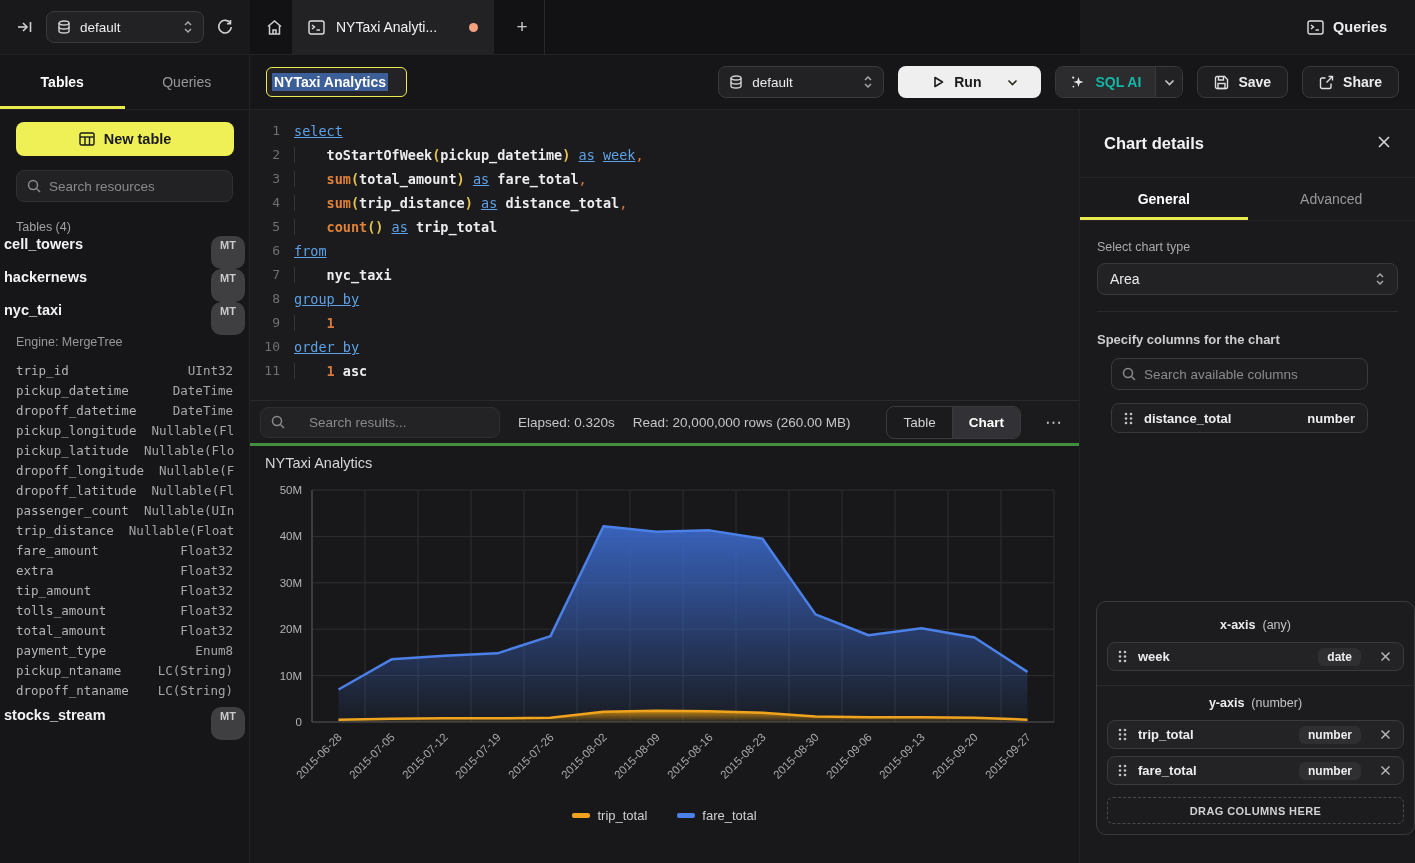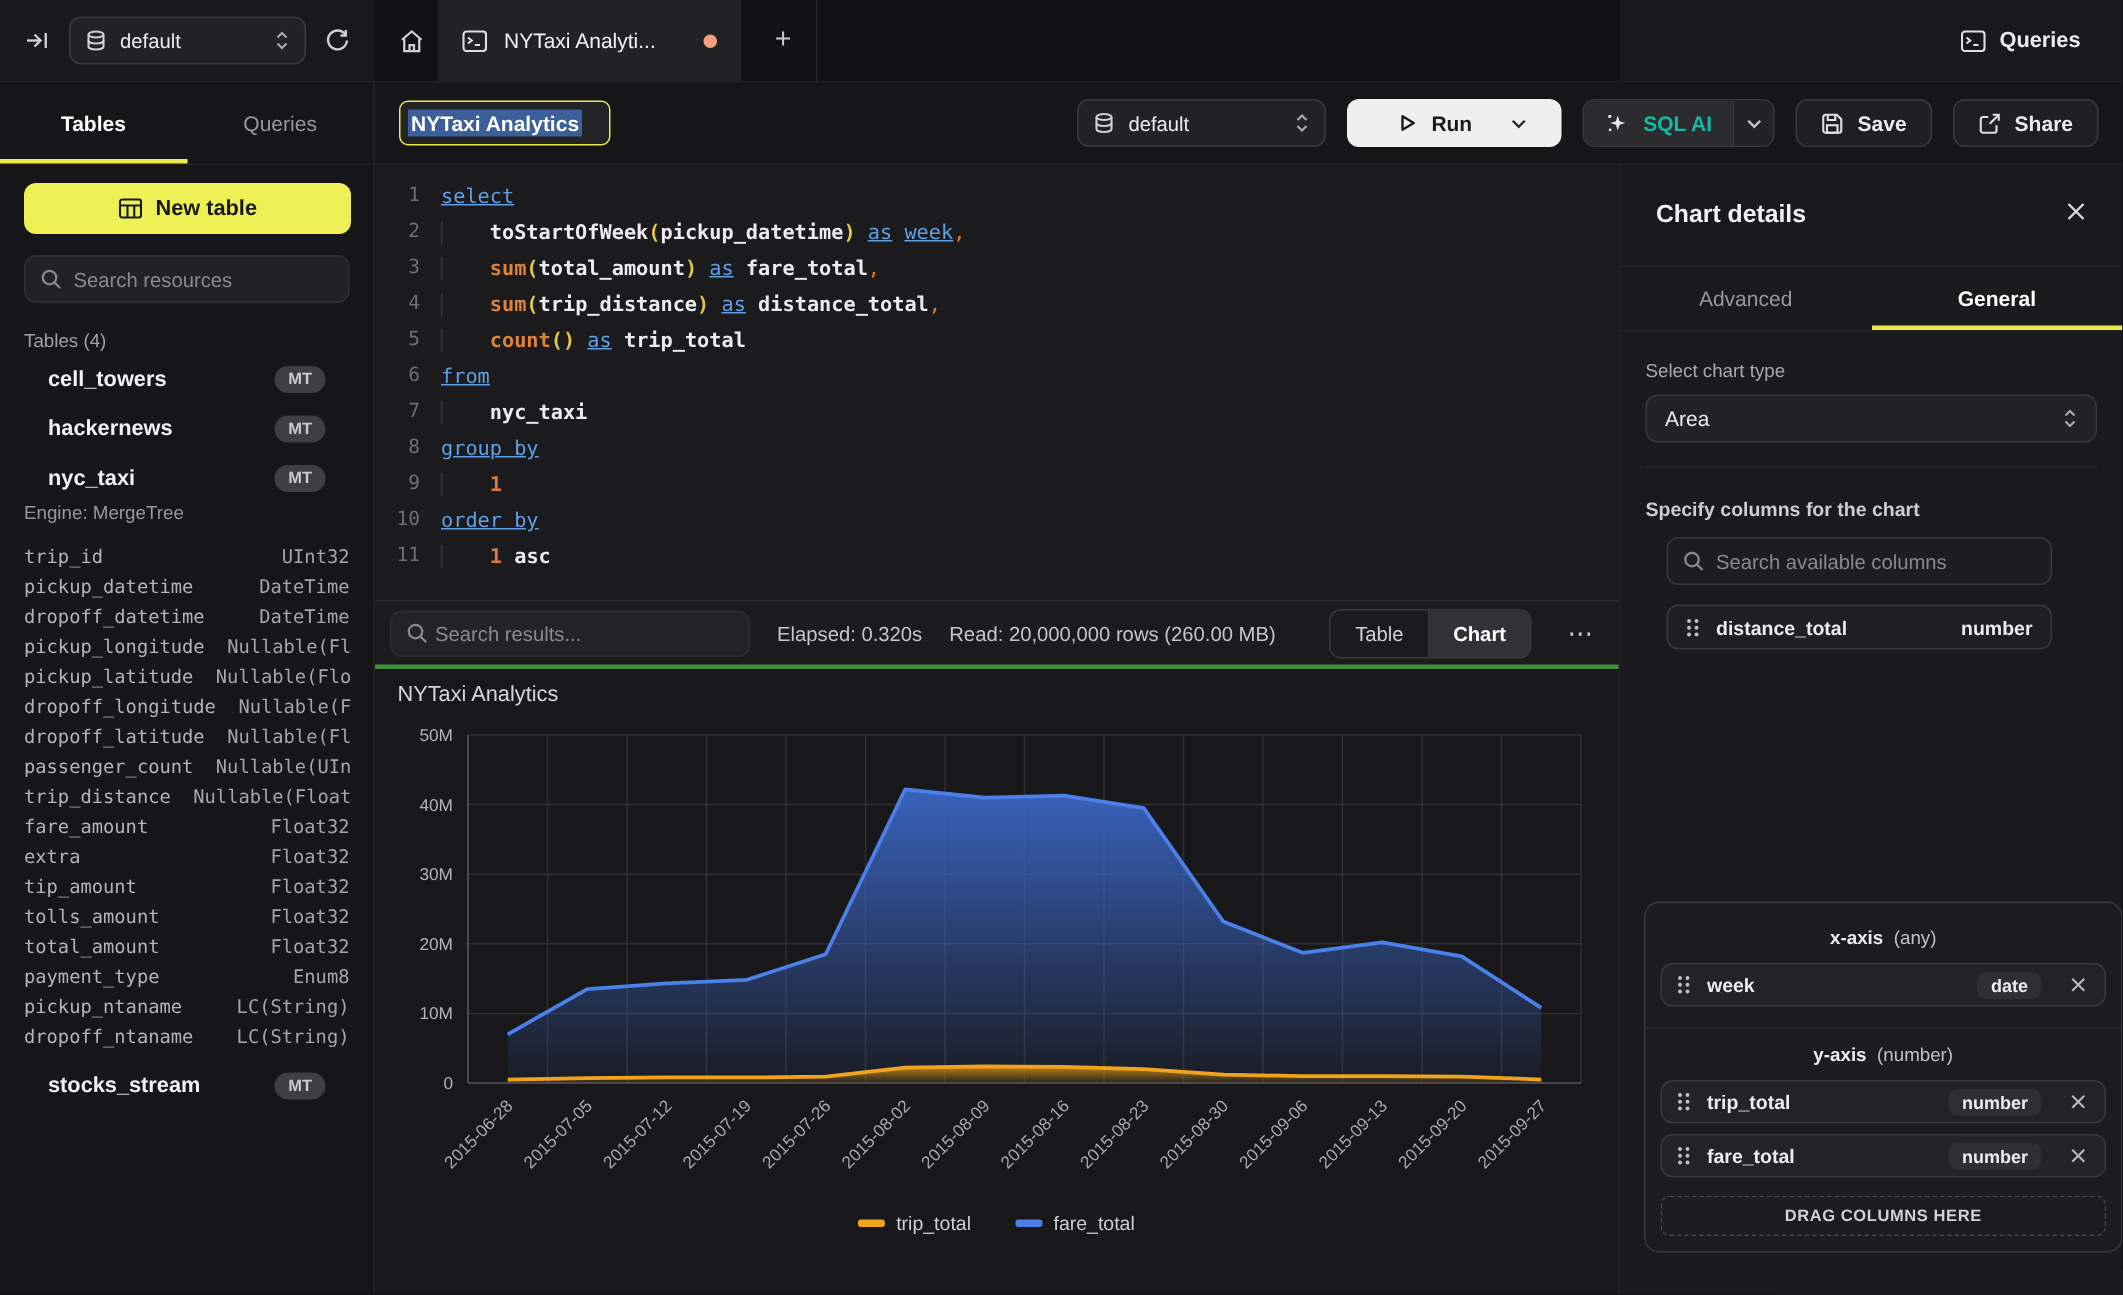--- a/index.html
+++ b/index.html
@@ -61,21 +61,21 @@
   .sidebar { width:250px; flex:none; background:#161618; border-right:1px solid #232326; padding-top:12px; }
   .new-table-btn { display:flex; align-items:center; justify-content:center; gap:9px; margin:0 16px; width:218px;
                    height:34px; background:#eef056; border:none; border-radius:8px; color:#1a1a1a;
                    font-size:14.5px; font-weight:700; font-family:inherit; cursor:pointer; }
   .search-box { margin:14px 16px 0; height:32px; background:#222225; border:1px solid #303033; border-radius:8px;
                 display:flex; align-items:center; padding:0 10px; gap:8px; }
   .search-box input { background:transparent; border:none; outline:none; color:#e8e8ea; font-size:13.5px;
                       font-family:inherit; width:100%; }
   .search-box input::placeholder { color:#8a8a8c; }
   .section-label { margin:18px 16px 0; font-size:12.5px; color:#a2a2a4; height:16px; }
-  .table-row { height:33px; display:flex; align-items:center; justify-content:space-between; padding:0 32px; cursor:pointer; }
+  .table-row { height:33px; display:flex; justify-content:space-between; padding:0 4px; cursor:pointer; }
   .table-name { font-size:14.5px; font-weight:600; color:#f2f2f4; }
   .mt-badge { background:#3f3f42; color:#cacacc; font-size:11px; font-weight:700; border-radius:10px; padding:3px 9px; }
   .engine-line { padding:0 16px; height:22px; font-size:12.5px; color:#98989a; }
   .columns { padding:4px 16px 0; font-family:"DejaVu Sans Mono",monospace; }
   .col-row { display:flex; justify-content:space-between; height:20px; line-height:20px; font-size:12.5px; cursor:default; }
   .col-name { color:#b4b4b6; }
   .col-type { color:#a6a6a8;margin-left:15px; }
   .stocks-gap { height:6px; }
 
   
@@ -88,21 +88,21 @@
   .tk-kw { color:#5ea1e6;text-decoration:underline; }
   .tk-fn { color:#e08238; font-weight:700; }
   .tk-pa { color:#e3c44c; font-weight:700; }
   .tk-id { color:#ececee; font-weight:700; }
   .tk-pu { color:#d97a3f; }
   .tk-nu { color:#d97a3f; font-weight:700; }
 
   .results-bar { height:43px; flex:none; border-top:1px solid #2a2a2d; display:flex; align-items:center;
                  padding:0 10px; gap:18px; }
   .results-search { width:240px; height:31px; background:#232326; border:1px solid #2e2e31; border-radius:8px;
-                    display:flex; align-items:center; padding:0 10px; gap:5px; flex:none; }
+                    display:flex; align-items:center; padding:0 10px; gap:24px; flex:none; }
   .results-search input { background:transparent; border:none; outline:none; color:#e8e8ea; font-size:13.5px;
                           font-family:inherit; width:100%; }
   .results-search input::placeholder { color:#8a8a8c; }
   .stat { font-size:13.5px; color:#c6c6c8; white-space:nowrap; }
   .rb-spacer { flex:1; }
   .view-toggle { display:flex; border:1px solid #3a3a3d; border-radius:8px; overflow:hidden; height:33px; }
   .seg { padding:0 16px; display:flex; align-items:center; font-size:13.5px; color:#d2d2d4; cursor:pointer; background:none; border:none; font-family:inherit; }
   .seg.active { background:#323236; color:#ffffff; font-weight:700; border-left:1px solid #3a3a3d; }
   .more-btn { color:#c8c8ca; font-size:17px; background:none; border:none; cursor:pointer; padding:0 6px; letter-spacing:1px; }
   .green-line { height:3px; flex:none; background:#3f8f3f; }
@@ -608,22 +608,22 @@
         <button class="close-btn">
           <span class="icon">
             <svg width="14" height="14" viewBox="0 0 14 14" fill="none" stroke="#d8d8da" stroke-width="1.6">
               <line x1="2" y1="2" x2="12" y2="12"></line>
                 <line x1="12" y1="2" x2="2" y2="12"></line>
             </svg>
           </span>
         </button>
       </div>
       <div class="details-tabs">
+        <div class="d-tab active">General</div>
         <div class="d-tab">Advanced</div>
-        <div class="d-tab active">General</div>
       </div>
       <div class="details-body">
         <div class="field-label">Select chart type</div>
         <div class="select">
           <span>Area</span>
           <span class="icon">
             <svg width="10" height="14" viewBox="0 0 10 14" fill="none" stroke="#a8a8aa" stroke-width="1.5">
               <polyline points="2,5 5,2 8,5"></polyline>
                 <polyline points="2,9 5,12 8,9"></polyline>
             </svg>

